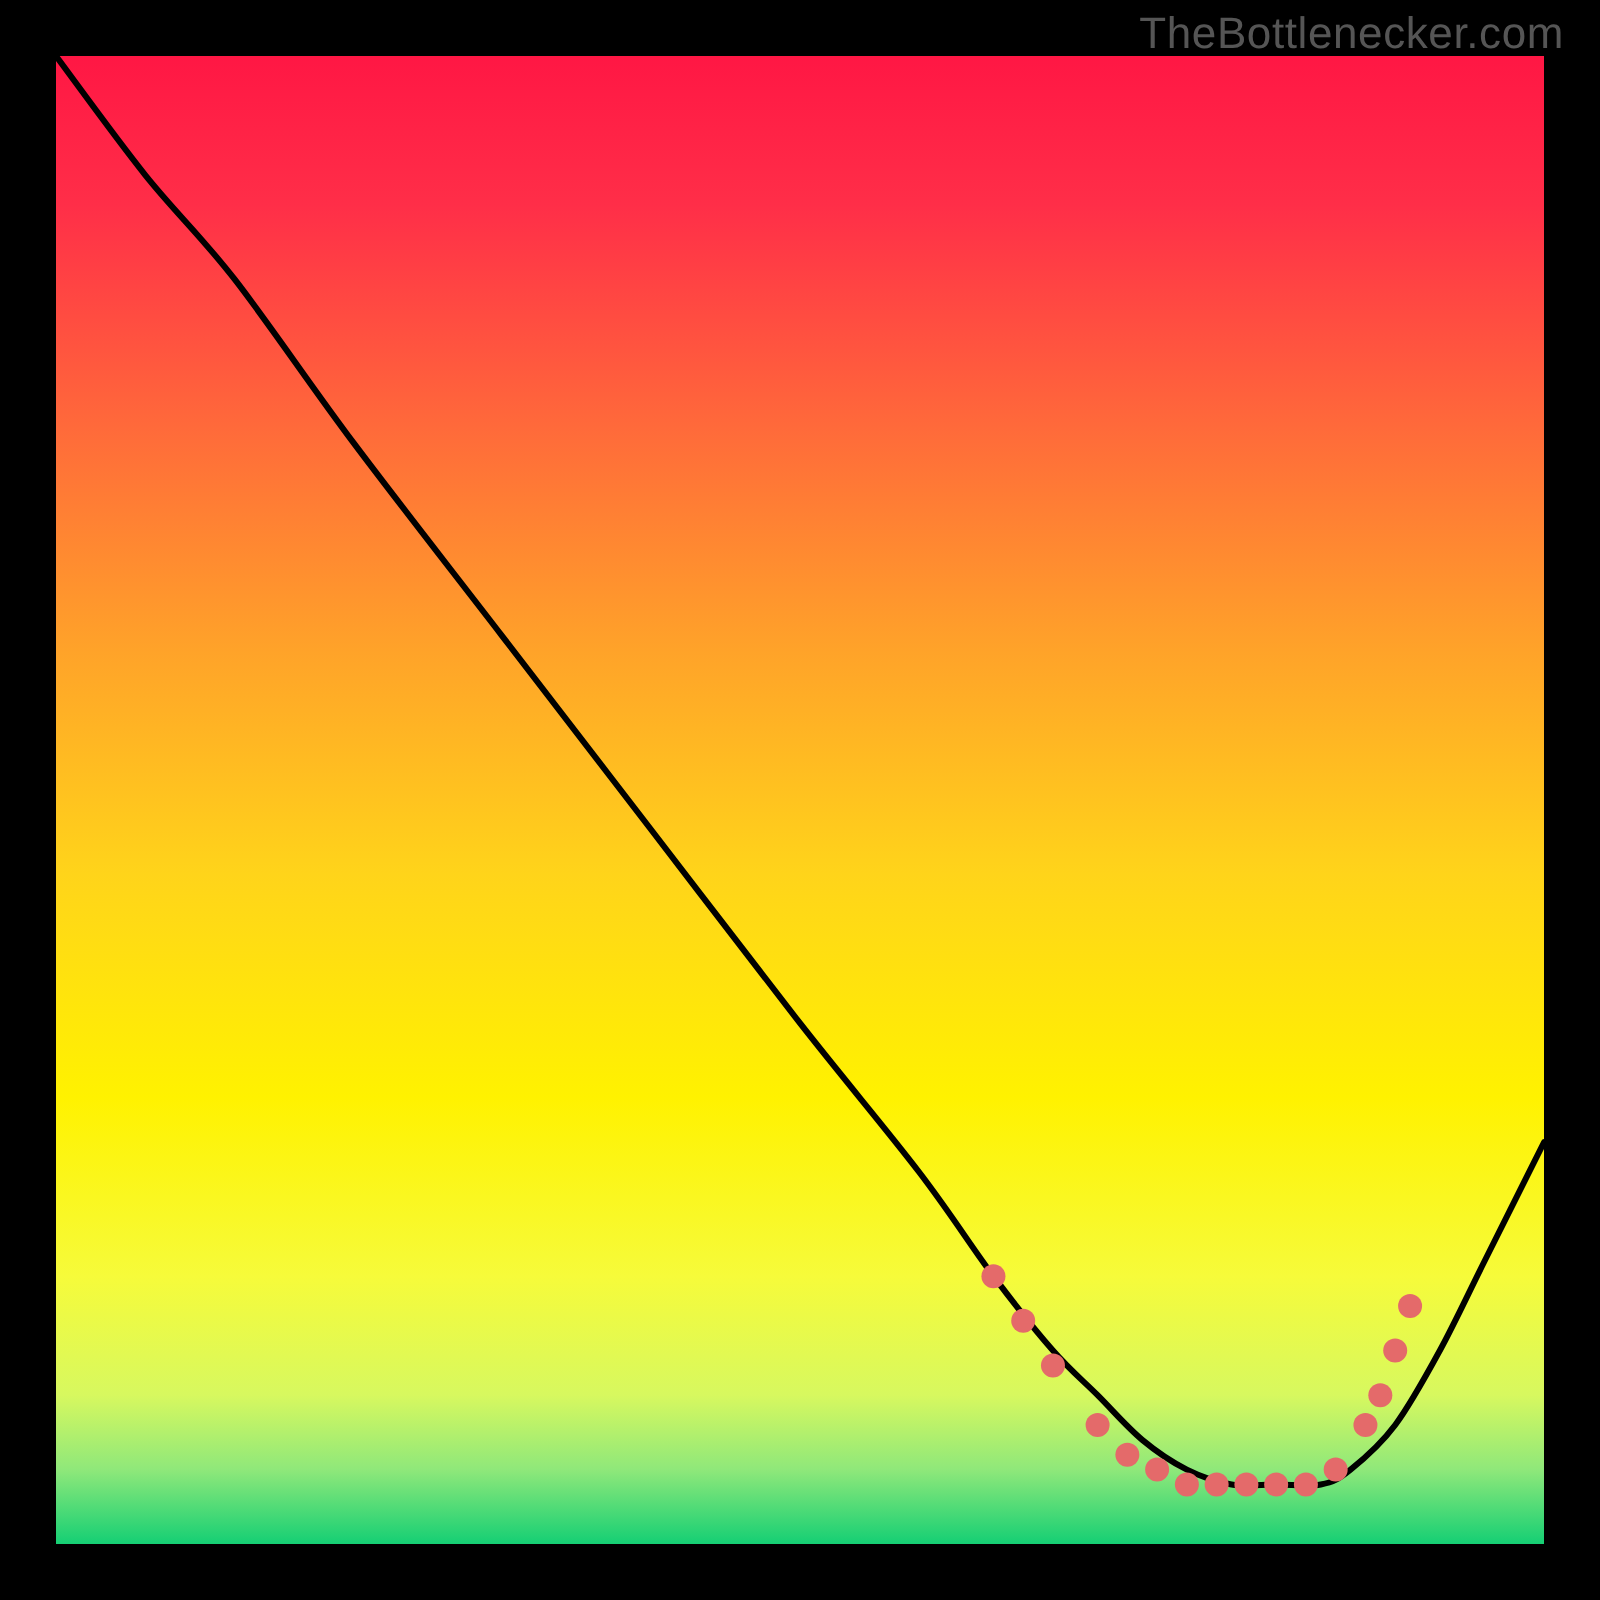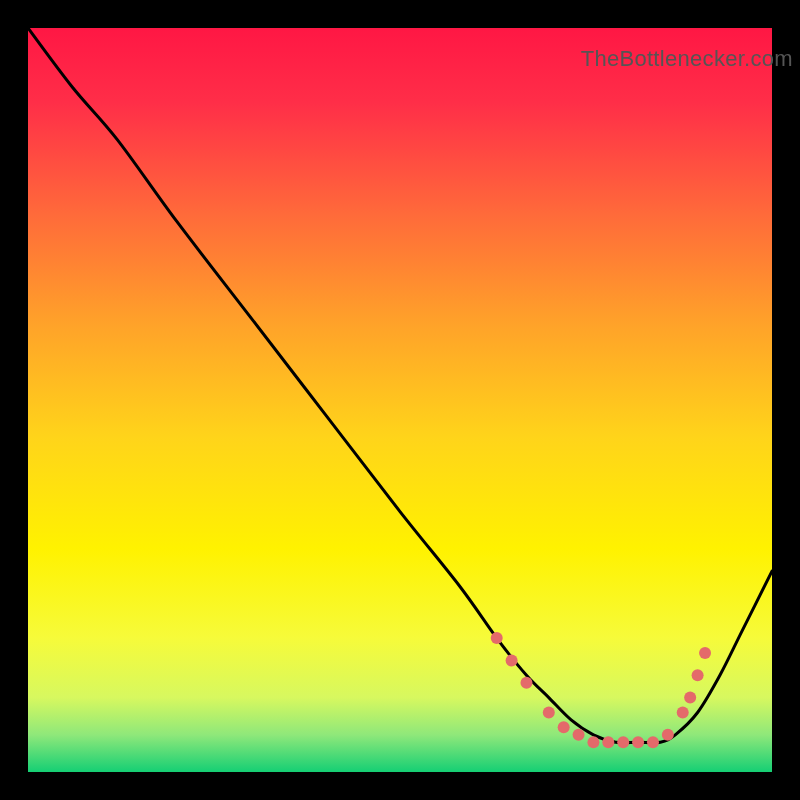--- a/index.html
+++ b/index.html
@@ -13,27 +13,26 @@
   }
   .frame {
     position: relative;
     width: 800px;
     height: 800px;
     background: #000;
   }
   .watermark {
     position: absolute;
     top: 4px;
-    right: 7px;
+    right: 18px;
     color: #555;
     font-size: 22px;
     font-weight: 500;
     letter-spacing: 0.3px;
     z-index: 10;
-    margin-top: 42px;
   }
   .plot {
     position: absolute;
     left: 28px;
     top: 28px;
     width: 744px;
     height: 744px;
   }
   svg { display: block; }
 </style>

